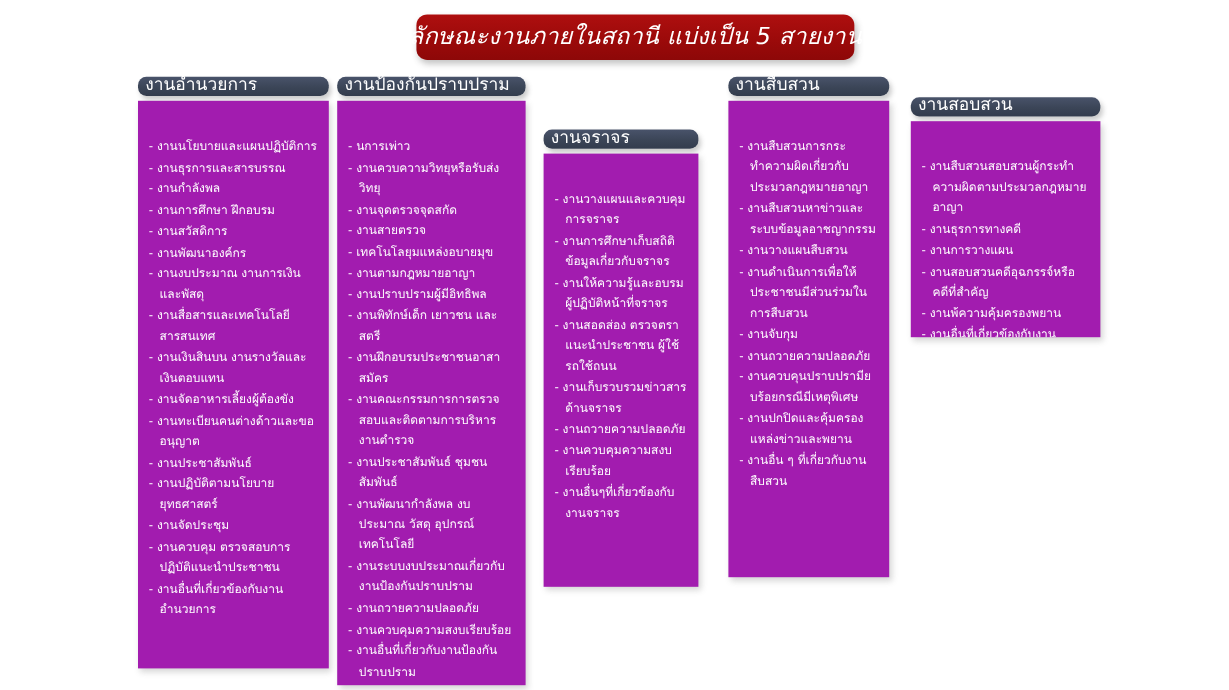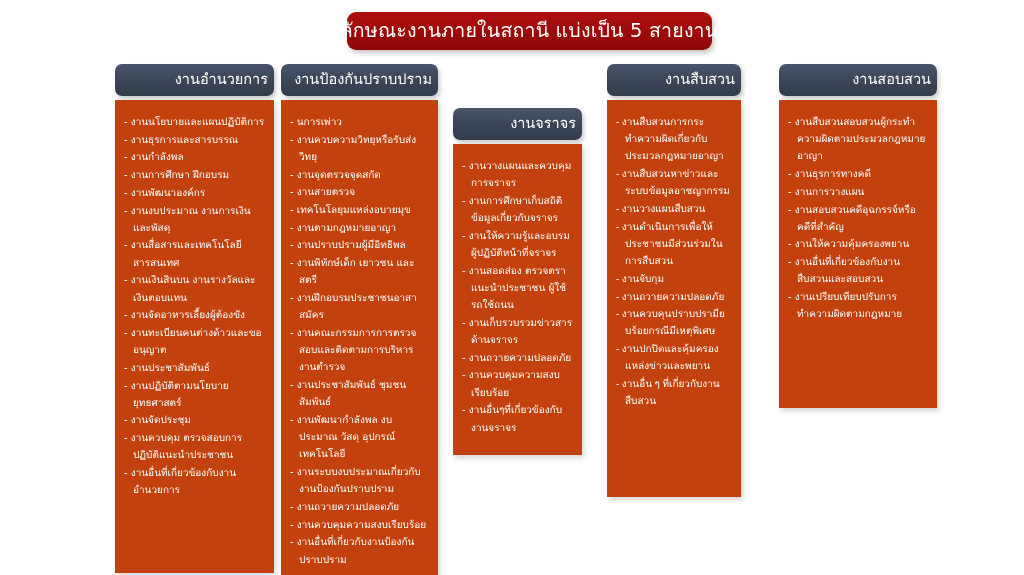--- a/index.html
+++ b/index.html
@@ -24,20 +24,21 @@
     width: 365px;
     height: 38px;
     background: linear-gradient(180deg, #ae0f0f 0%, #9c0a0a 55%, #8d0808 100%);
     border-radius: 9px;
     box-shadow: 2px 3px 5px rgba(60,60,60,0.30);
     display: flex;
     align-items: center;
     justify-content: center;
     box-sizing: border-box;
     padding: 0 14px;
+    font-style: italic;
   }
   #title-banner .title-text {
     color: #ffffff;
     font-size: 19.5px;
     line-height: 1.1;
     white-space: nowrap;
     letter-spacing: 0.2px;
   }
 
   
@@ -49,45 +50,45 @@
     height: 575px;
   }
   .column {
     position: absolute;
     top: 64px;
   }
 
   
   .col-header {
     position: relative;
-    height: 32px;
+    height: 16px;
     background: linear-gradient(180deg, #49536a 0%, #3b4557 55%, #333c4d 100%);
     border-radius: 7px;
     box-shadow: 2px 3px 4px rgba(60,60,60,0.28);
     display: flex;
     align-items: center;
-    justify-content: flex-end;
+    justify-content: flex-start;
     box-sizing: border-box;
     padding: 0 6px;
   }
   .col-header .col-header-text {
     color: #ffffff;
     font-size: 14.5px;
     line-height: 1.1;
     white-space: nowrap;
   }
 
   
   .col-body {
     position: relative;
     margin-top: 4px;
-    background: #c2410c;
+    background: #a21caf;
     box-shadow: 2px 3px 5px rgba(70,70,70,0.22);
     box-sizing: border-box;
-    padding: 13px 9px 10px 9px;
+    padding: 30px 9px 10px 9px;
     overflow: hidden;
   }
   .col-body ul {
     list-style: none;
     margin: 0;
     padding: 0;
   }
   .col-body li {
     color: #ffffff;
     font-size: 10px;
@@ -97,45 +98,46 @@
     padding-left: 9px;
     word-break: break-word;
   }
 
   
   #col-1 { left: 115px;  width: 159px; }
   #col-1 .col-body { height: 473px; }
   #col-2 { left: 281px;  width: 157px; }
   #col-2 .col-body { height: 487px; }
   #col-3 { left: 453px;  width: 129px; margin-top: 44px; }
-  #col-3 .col-body { height: 311px; }
-  #col-4 { left: 607px;  width: 134px; font-family: Liberation Serif, serif; }
+  #col-3 .col-body { height: 361px; }
+  #col-4 { left: 607px;  width: 134px; }
   #col-4 .col-body { height: 397px; }
-  #col-5 { left: 779px;  width: 158px; }
-  #col-5 .col-body { height: 308px; }
+  #col-5 { left: 759px;  width: 158px; margin-top: 17px; }
+  #col-5 .col-body { height: 180px; }
 </style>
 </head>
 <body>
 
 <div id="title-banner">
   <span class="title-text">ลักษณะงานภายในสถานี แบ่งเป็น 5 สายงาน</span>
 </div>
 
 <div id="columns">
 
   <div class="column" id="col-1">
     <div class="col-header">
       <span class="col-header-text">งานอำนวยการ</span>
     </div>
     <div class="col-body">
       <ul>
         <li>- งานนโยบายและแผนปฏิบัติการ</li>
         <li>- งานธุรการและสารบรรณ</li>
         <li>- งานกำลังพล</li>
         <li>- งานการศึกษา ฝึกอบรม</li>
+        <li>- งานสวัสดิการ</li>
         <li>- งานพัฒนาองค์กร</li>
         <li>- งานงบประมาณ งานการเงินและพัสดุ</li>
         <li>- งานสื่อสารและเทคโนโลยีสารสนเทศ</li>
         <li>- งานเงินสินบน งานรางวัลและเงินตอบแทน</li>
         <li>- งานจัดอาหารเลี้ยงผู้ต้องขัง</li>
         <li>- งานทะเบียนคนต่างด้าวและขออนุญาต</li>
         <li>- งานประชาสัมพันธ์</li>
         <li>- งานปฏิบัติตามนโยบายยุทธศาสตร์</li>
         <li>- งานจัดประชุม</li>
         <li>- งานควบคุม ตรวจสอบการปฏิบัติแนะนำประชาชน</li>
@@ -210,20 +212,20 @@
   <div class="column" id="col-5">
     <div class="col-header">
       <span class="col-header-text">งานสอบสวน</span>
     </div>
     <div class="col-body">
       <ul>
         <li>- งานสืบสวนสอบสวนผู้กระทำความผิดตามประมวลกฎหมายอาญา</li>
         <li>- งานธุรการทางคดี</li>
         <li>- งานการวางแผน</li>
         <li>- งานสอบสวนคดีอุฉกรรจ์หรือคดีที่สำคัญ</li>
-        <li>- งานให้ความคุ้มครองพยาน</li>
+        <li>- งานพ้ความคุ้มครองพยาน</li>
         <li>- งานอื่นที่เกี่ยวข้องกับงานสืบสวนและสอบสวน</li>
         <li>-  งานเปรียบเทียบปรับการทำความผิดตามกฎหมาย</li>
       </ul>
     </div>
   </div>
 
 </div>
 
 </body></html>

